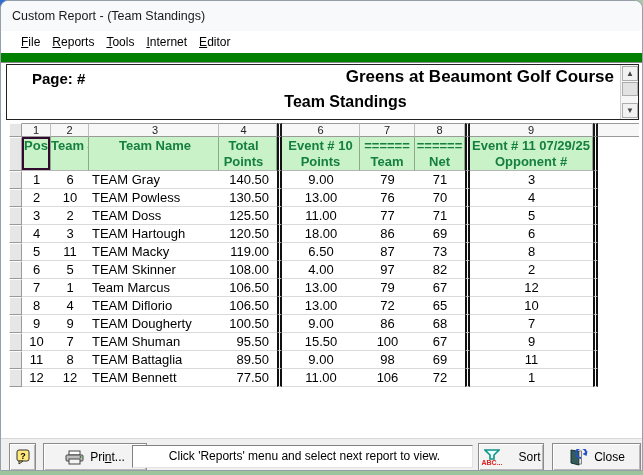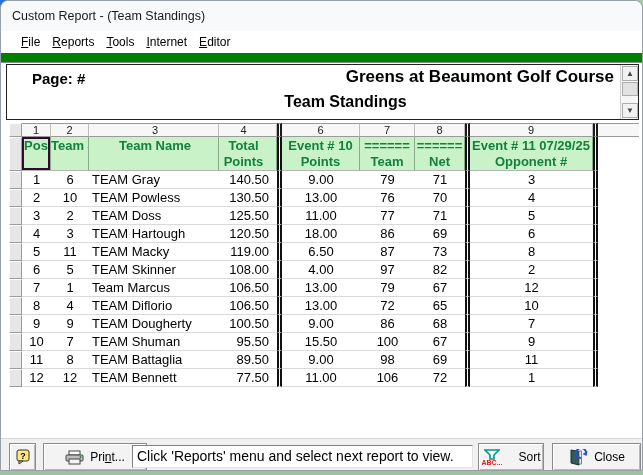--- a/index.html
+++ b/index.html
@@ -72,21 +72,21 @@
   .btn {
     position:absolute; top:4px; height:28px; background:#f3f3f3;
     border:1px solid #8b8b8b; box-shadow: inset 1px 1px 0 #ffffff, inset -1px -1px 0 #b9b9b9;
     display:flex; align-items:center; justify-content:center; gap:6px; font-size:12px; color:#000; cursor:default;
   }
   #btn-help { left:8px; width:27px; }
   #btn-print { left:42px; width:104px; }
   .statusbox {
     position:absolute; left:131px; top:6px; width:341px; height:23px; background:#fff;
     border:1px solid #828282; border-right-color:#e3e3e3; border-bottom-color:#e3e3e3;
-    font-size:14px; line-height:20px; padding-left:4px; white-space:nowrap; overflow:hidden;
+    font-size:12px; line-height:20px; padding-left:4px; white-space:nowrap; overflow:hidden;text-align:center;
   }
   #btn-sort { left:477px; width:66px;gap:16px; }
   #btn-close { left:551px; width:89px; }
   .icon-stack { display:flex; flex-direction:column; align-items:center; line-height:1; }
   .abc-text { color:#e02020; font-size:7px; font-weight:bold; letter-spacing:0; margin-top:-1px; }
   .under-strip { position:absolute; left:0; top:471px; width:643px; height:4px; background:#9cc49c; }
   .btn u { text-decoration:underline; }
 </style>
 </head>
 <body>

